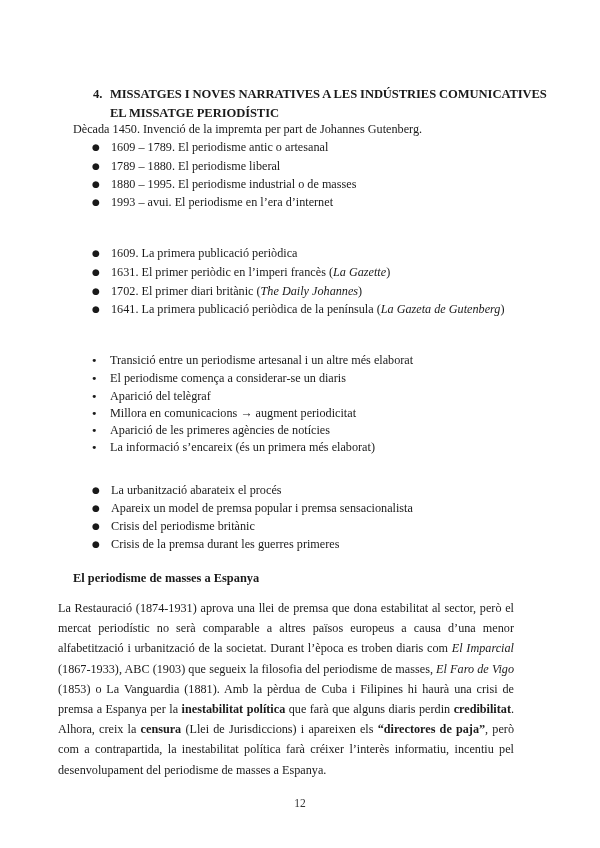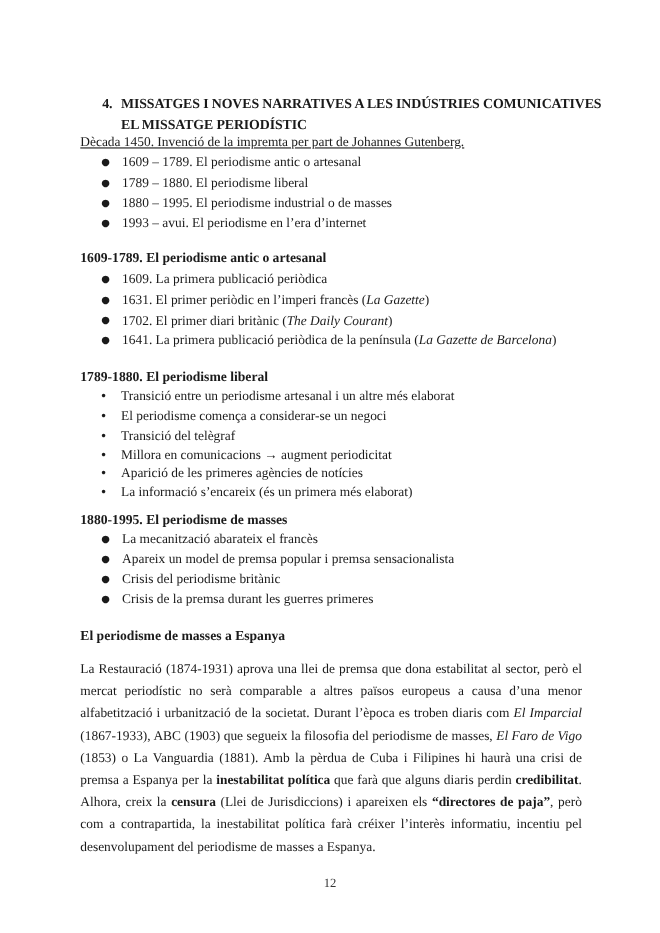--- a/index.html
+++ b/index.html
@@ -4,28 +4,28 @@
 <style>
   html, body { margin: 0; padding: 0; background: #ffffff; }
   body { width: 600px; height: 848px; position: relative; overflow: hidden;
          font-family: "Liberation Serif", "DejaVu Serif", serif; color: #1a1a1a; }
   .page { position: absolute; left: 0; top: 0; width: 600px; height: 848px; }
   .h-main { position: absolute; left: 93px; top: 85px; font-weight: bold; font-size: 12.6px;
             line-height: 19px; letter-spacing: -0.1px; }
   .h-main .num { position: absolute; left: 0; top: 0; }
   .h-main .txt { position: absolute; left: 17px; top: 0; white-space: nowrap; }
   .line { position: absolute; white-space: nowrap; font-size: 12.2px; line-height: 16px; }
-  .intro { left: 73px; top: 121px; text-decoration: underline; }
+  .intro { left: 73px; top: 121px; }
   .bl { position: absolute; white-space: nowrap; font-size: 12.2px; line-height: 16px; }
   .bl .dot { position: absolute; left: 0; top: 0; }
   .bl .t { position: absolute; left: 19px; top: 0; }
   .dot.round::before { content: "●"; font-size: 9px; position: relative; top: -1px; font-family: "DejaVu Sans", sans-serif; }
   .dot.small::before { content: "•"; font-size: 11px; font-family: "DejaVu Sans", sans-serif; }
   .sec-h { position: absolute; left: 73px; font-weight: bold; font-size: 12.4px; white-space: nowrap; line-height: 16px; }
-  .para { position: absolute; left: 73px; top: 598px; width: 456px; font-size: 12.2px;
+  .para { position: absolute; left: 58px; top: 598px; width: 456px; font-size: 12.2px;
           line-height: 20.2px; text-align: justify; }
   .para i { font-style: italic; }
   .para b { font-weight: bold; }
   .pagenum { position: absolute; left: 0; width: 600px; top: 797px; text-align: center; font-size: 11.5px; color: #333; }
 </style>
 </head>
 <body>
 
 <div class="page">
 
@@ -49,73 +49,70 @@
     <div class="bl" style="left:92px;top:176px">
         <span class="dot round"></span>
         <span class="t">1880 – 1995. El periodisme industrial o de masses</span>
       </div>
     <div class="bl" style="left:92px;top:194px">
         <span class="dot round"></span>
         <span class="t">1993 – avui. El periodisme en l’era d’internet</span>
       </div>
   </div>
 
-  <div class="sec-h" style="top:226px">1609-1789. El periodisme antic o artesanal</div>
   <div>
     <div class="bl" style="left:92px;top:245px">
         <span class="dot round"></span>
         <span class="t">1609. La primera publicació periòdica</span>
       </div>
     <div class="bl" style="left:92px;top:264px">
         <span class="dot round"></span>
         <span class="t"><span>1631. El primer periòdic en l’imperi francès (</span><i>La Gazette</i><span>)</span></span>
       </div>
     <div class="bl" style="left:92px;top:283px">
         <span class="dot round"></span>
-        <span class="t"><span>1702. El primer diari britànic (</span><i>The Daily Courant</i><span>)</span></span>
+        <span class="t"><span>1702. El primer diari britànic (</span><i>The Daily Johannes</i><span>)</span></span>
       </div>
     <div class="bl" style="left:92px;top:301px">
         <span class="dot round"></span>
-        <span class="t"><span>1641. La primera publicació periòdica de la península (</span><i>La Gazette de Barcelona</i><span>)</span></span>
+        <span class="t"><span>1641. La primera publicació periòdica de la península (</span><i>La Gazeta de Gutenberg</i><span>)</span></span>
       </div>
   </div>
 
-  <div class="sec-h" style="top:334px">1789-1880. El periodisme liberal</div>
   <div>
     <div class="bl" style="left:91px;top:352px">
         <span class="dot small"></span>
         <span class="t">Transició entre un periodisme artesanal i un altre més elaborat</span>
       </div>
     <div class="bl" style="left:91px;top:370px">
         <span class="dot small"></span>
-        <span class="t">El periodisme comença a considerar-se un negoci</span>
+        <span class="t">El periodisme comença a considerar-se un diaris</span>
       </div>
     <div class="bl" style="left:91px;top:388px">
         <span class="dot small"></span>
-        <span class="t">Transició del telègraf</span>
+        <span class="t">Aparició del telègraf</span>
       </div>
     <div class="bl" style="left:91px;top:405px">
         <span class="dot small"></span>
         <span class="t">Millora en comunicacions → augment periodicitat</span>
       </div>
     <div class="bl" style="left:91px;top:422px">
         <span class="dot small"></span>
         <span class="t">Aparició de les primeres agències de notícies</span>
       </div>
     <div class="bl" style="left:91px;top:439px">
         <span class="dot small"></span>
         <span class="t">La informació s’encareix (és un primera més elaborat)</span>
       </div>
   </div>
 
-  <div class="sec-h" style="top:464px">1880-1995. El periodisme de masses</div>
   <div>
     <div class="bl" style="left:92px;top:482px">
         <span class="dot round"></span>
-        <span class="t">La mecanització abarateix el francès</span>
+        <span class="t">La urbanització abarateix el procés</span>
       </div>
     <div class="bl" style="left:92px;top:500px">
         <span class="dot round"></span>
         <span class="t">Apareix un model de premsa popular i premsa sensacionalista</span>
       </div>
     <div class="bl" style="left:92px;top:518px">
         <span class="dot round"></span>
         <span class="t">Crisis del periodisme britànic</span>
       </div>
     <div class="bl" style="left:92px;top:536px">

